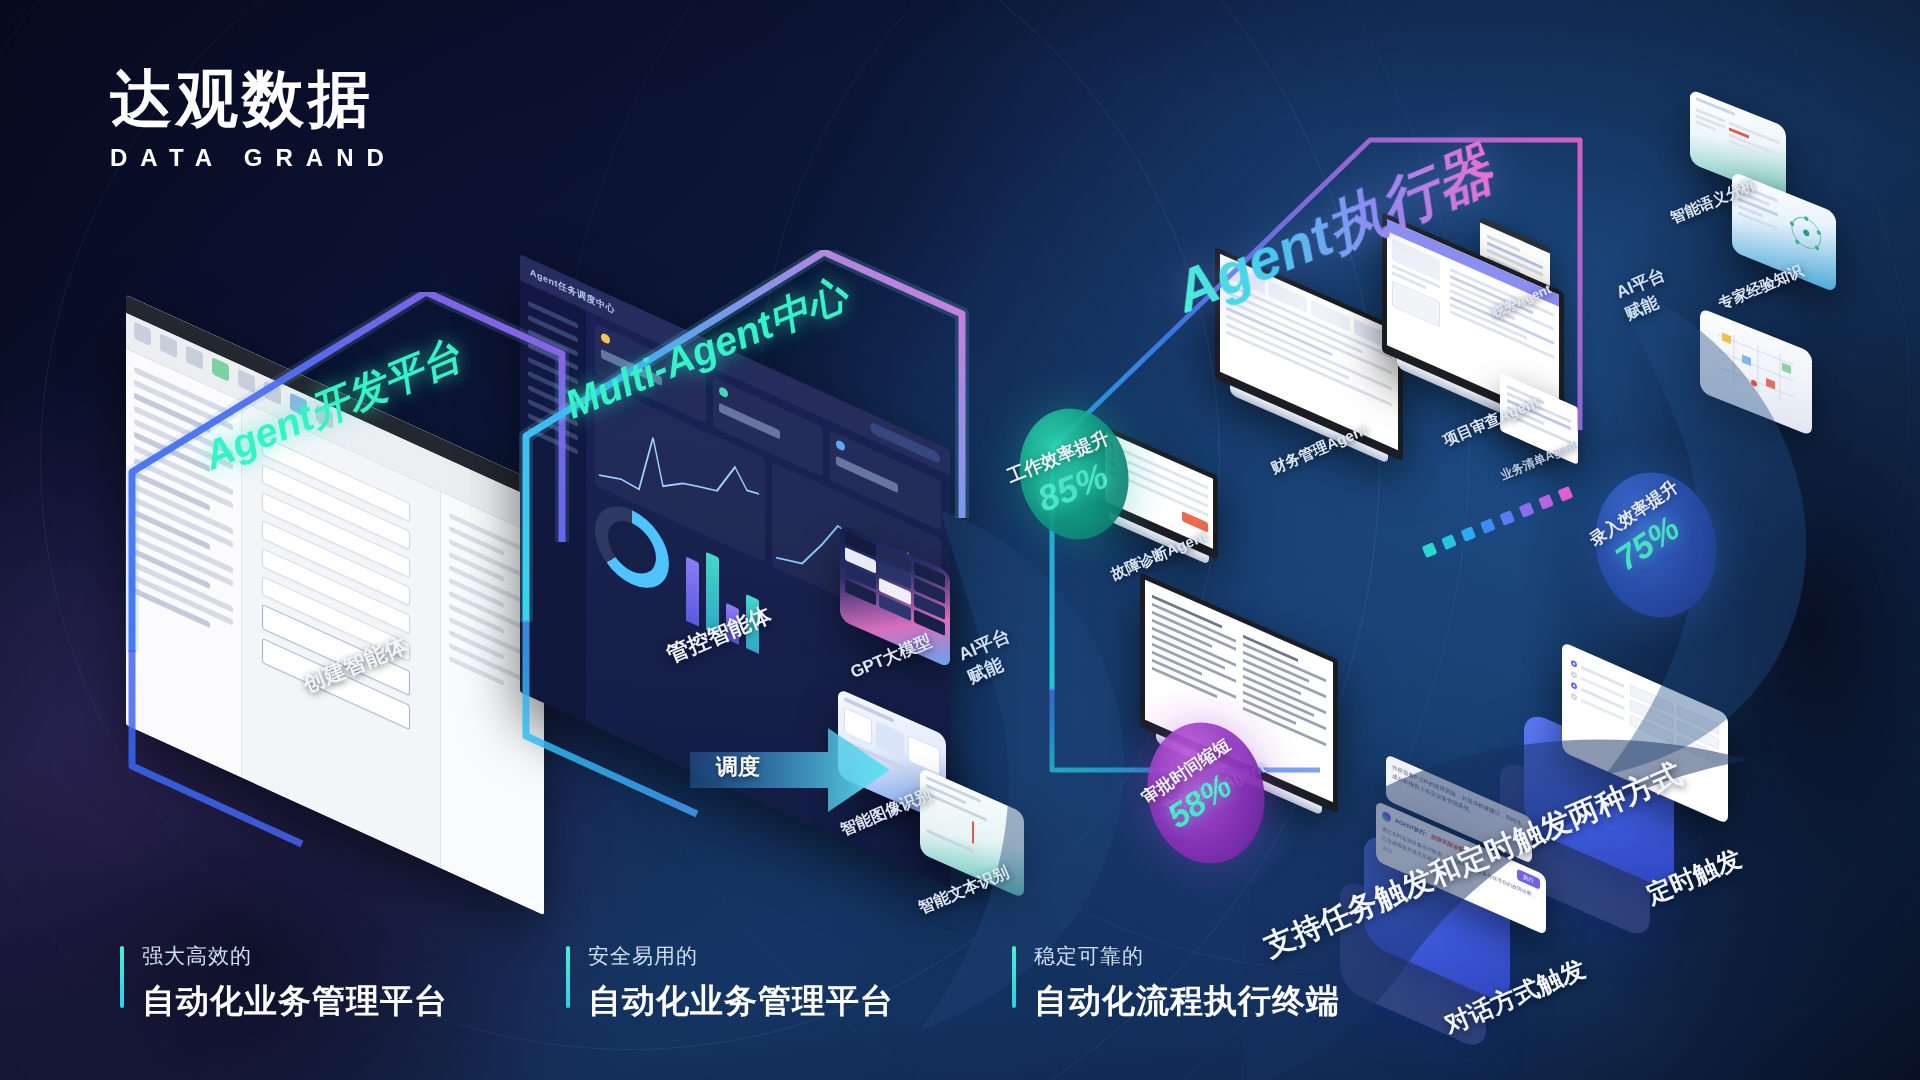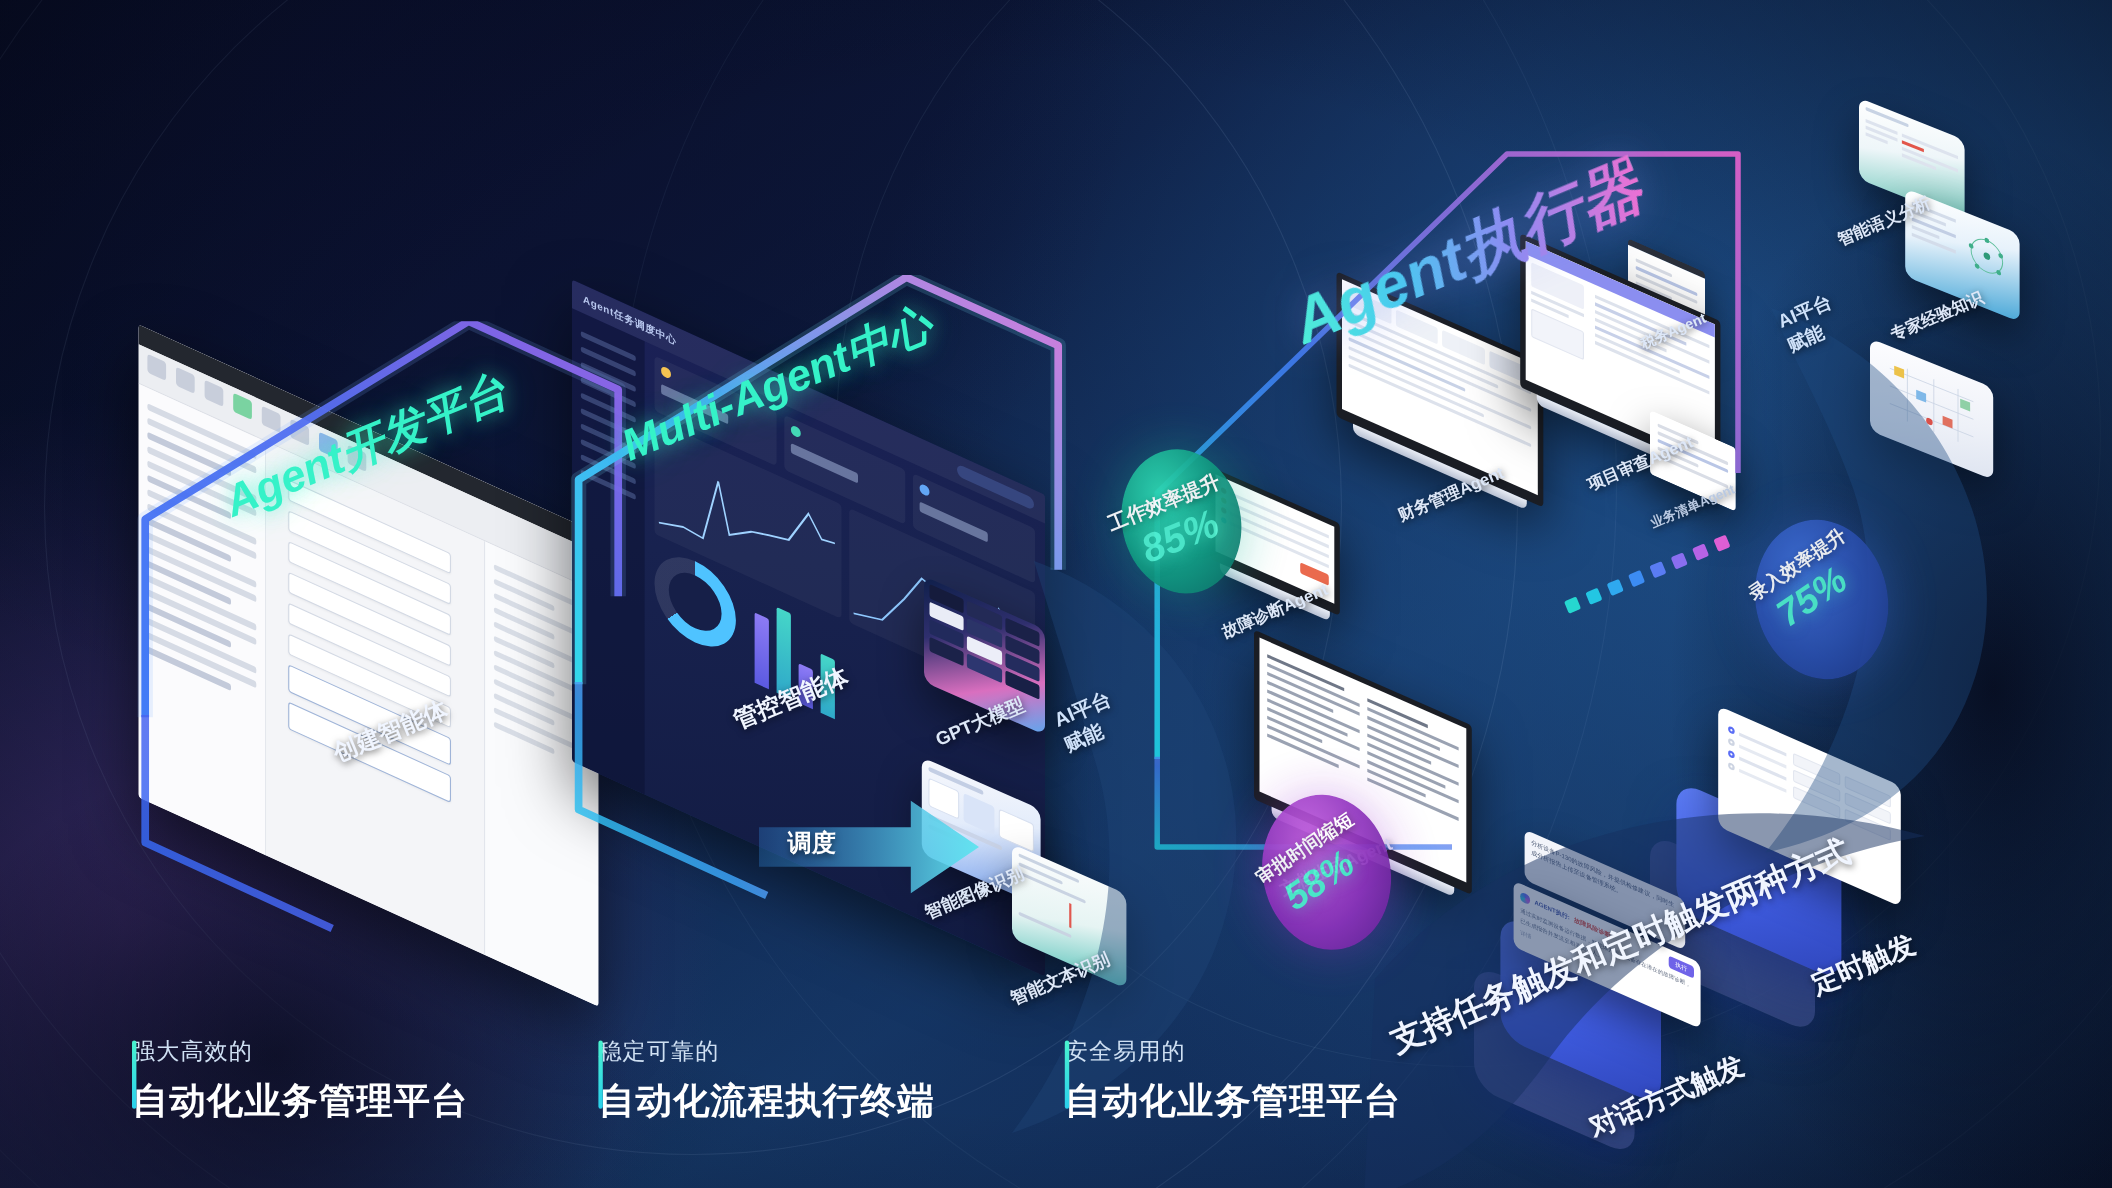--- a/index.html
+++ b/index.html
@@ -152,21 +152,21 @@
   .tcard{ position:absolute; border-radius:9px; overflow:hidden; box-shadow:0 16px 38px rgba(0,0,0,.46); }
 
   
   .slab{ position:absolute; border-radius:22px;
     background:linear-gradient(150deg,#5d7df5 0%,#3f5ce0 55%,#2f46bb 100%);
     box-shadow:0 16px 40px rgba(20,40,120,.5); }
   .slab.dim{ background:linear-gradient(150deg,#44589e 0%,#33457f 100%); opacity:.85; }
 
   
   #taglines{ position:absolute; left:120px; bottom:56px; display:flex; gap:118px; z-index:60; }
-  .tag{ position:relative; }
+  .tag{ position:relative; padding-left:22px; }
   .tag::before{ content:""; position:absolute; left:0; top:4px; width:4px; height:62px;
     background:linear-gradient(180deg,#49f2cf,#2ad0ec); border-radius:2px; }
   .tag .s{ font-size:21px; color:#cfe0f3; letter-spacing:1px; }
   .tag .b{ font-size:33px; font-weight:700; color:#fff; margin-top:9px; letter-spacing:1px; }
 
   
   .dots{ position:absolute; z-index:30; display:flex; gap:9px; transform:rotate(-22.5deg); }
   .dots u{ display:block; width:12px; height:12px; border-radius:2px; }
 </style>
 </head>
@@ -187,20 +187,24 @@
   <svg style="position:absolute;left:900px;top:500px;width:380px;height:540px;z-index:5" viewBox="0 0 380 540">
     <path d="M40,10 C180,60 250,200 215,330 C190,430 110,500 20,530 C95,430 130,300 95,190 C75,120 55,60 40,10Z" fill="rgba(30,70,120,.42)"></path>
   </svg>
   <svg style="position:absolute;left:1580px;top:260px;width:330px;height:520px;z-index:5" viewBox="0 0 330 520">
     <path d="M30,20 C170,70 250,210 220,340 C195,440 120,495 25,515 C105,415 140,290 105,185 C82,120 50,65 30,20Z" fill="rgba(30,75,130,.40)"></path>
   </svg>
   <svg style="position:absolute;left:1230px;top:690px;width:560px;height:420px;z-index:5" viewBox="0 0 560 420">
     <path d="M20,200 C140,60 340,20 520,70 C400,90 260,160 180,270 C130,340 80,380 10,400 Z" fill="rgba(22,48,96,.5)"></path>
   </svg>
 
+  <div id="logo">
+    <div class="cn">达观数据</div>
+    <div class="en">DATA GRAND</div>
+  </div>
 
   <svg style="position:absolute;left:96px;top:292px;width:520px;height:560px;z-index:18" viewBox="0 0 520 560">
     <defs>
       <linearGradient id="gFr1" x1="0" y1="1" x2="1" y2="0">
         <stop offset="0" stop-color="#2b6bf5"></stop>
           <stop offset="55%" stop-color="#4b63ef"></stop>
           <stop offset="100%" stop-color="#a158e8"></stop>
       </linearGradient>
     </defs>
     <path d="M36,360 L36,180 L330,0 L466,62 L466,250" fill="none" stroke="url(#gFr1)" stroke-width="7" stroke-linejoin="round" opacity=".95"></path>
@@ -691,22 +695,22 @@
     <div style="font-size:5px;color:#97a0b4;margin-top:3px">详情</div>
   </div>
   <div class="cap" style="left:1440px;top:980px;font-size:25px;transform:rotate(-23deg);">对话方式触发</div>
 
   <div id="taglines">
     <div class="tag">
       <div class="s">强大高效的</div>
       <div class="b">自动化业务管理平台</div>
     </div>
     <div class="tag">
+      <div class="s">安全易用的</div>
+      <div class="b">自动化业务管理平台</div>
+    </div>
+    <div class="tag">
       <div class="s">稳定可靠的</div>
       <div class="b">自动化流程执行终端</div>
     </div>
-    <div class="tag">
-      <div class="s">安全易用的</div>
-      <div class="b">自动化业务管理平台</div>
-    </div>
   </div>
 
 </div>
 
 </body></html>

